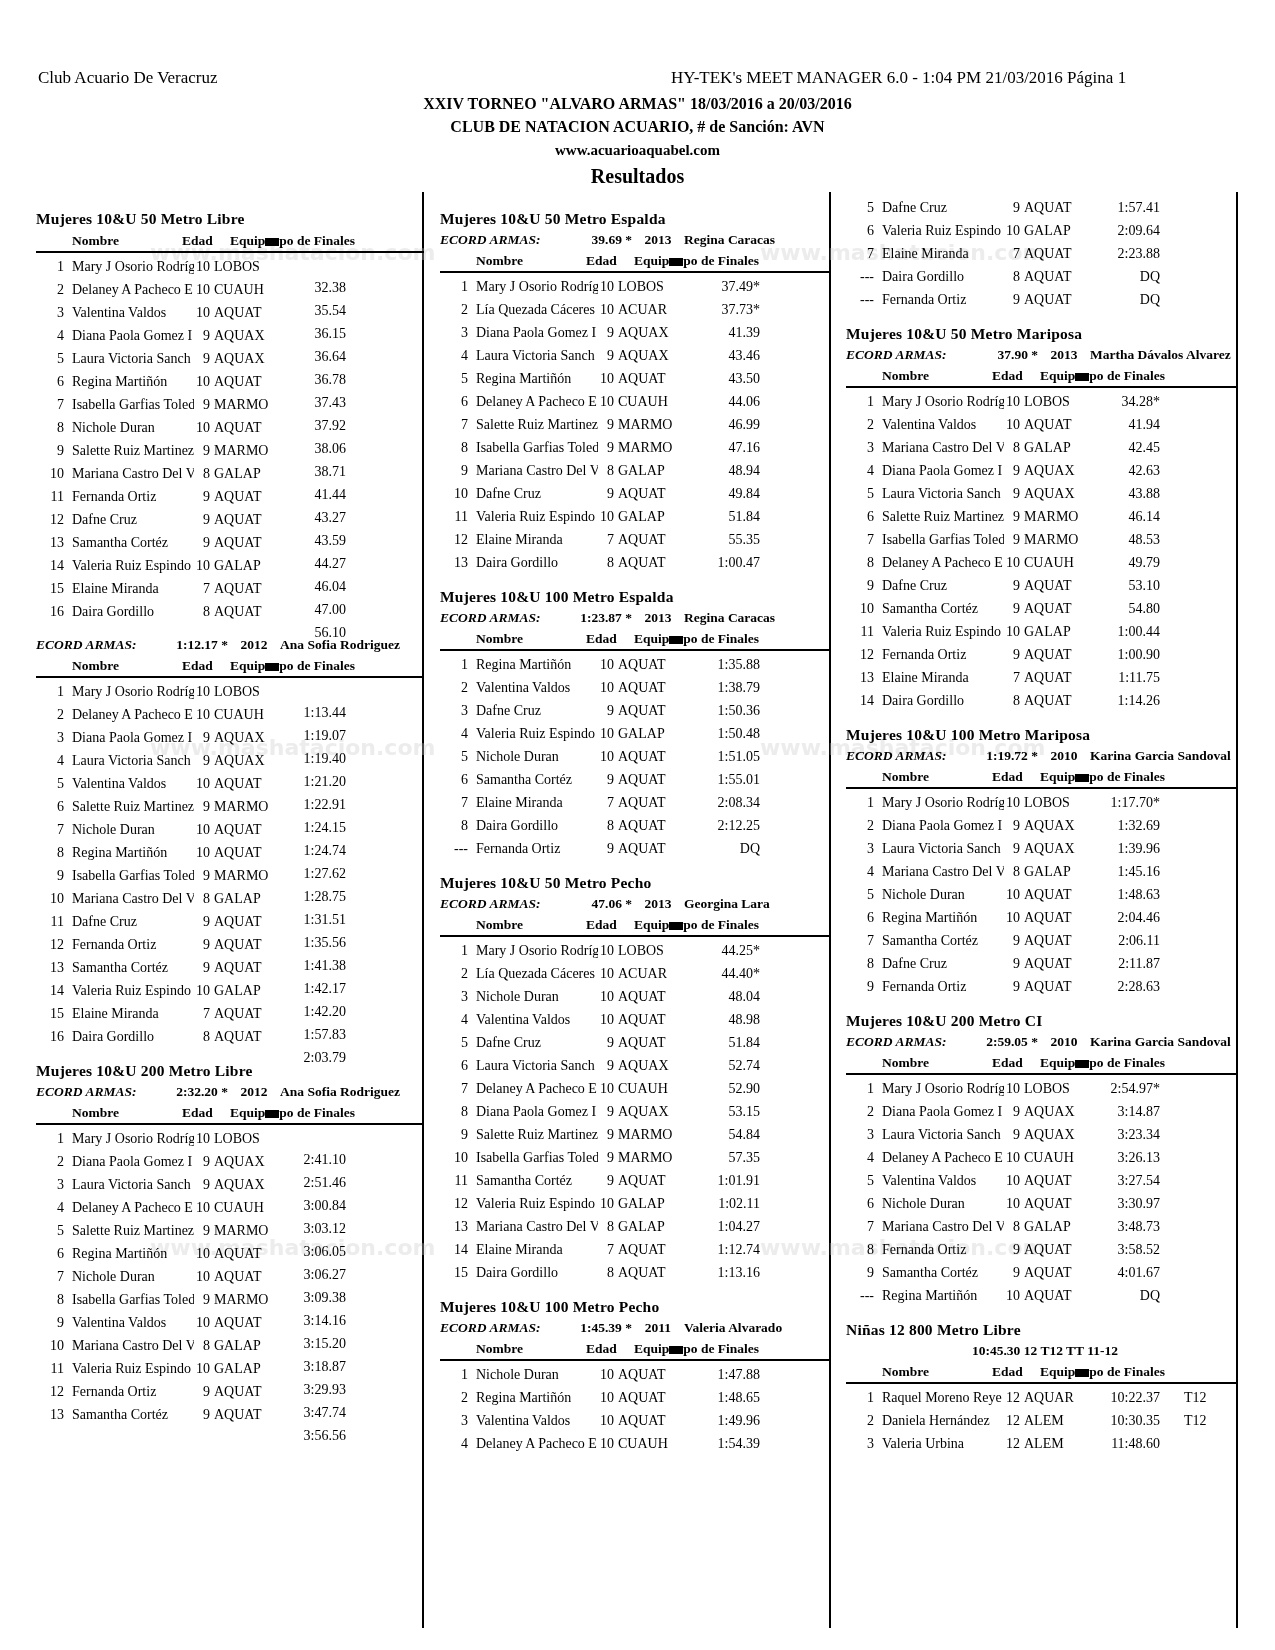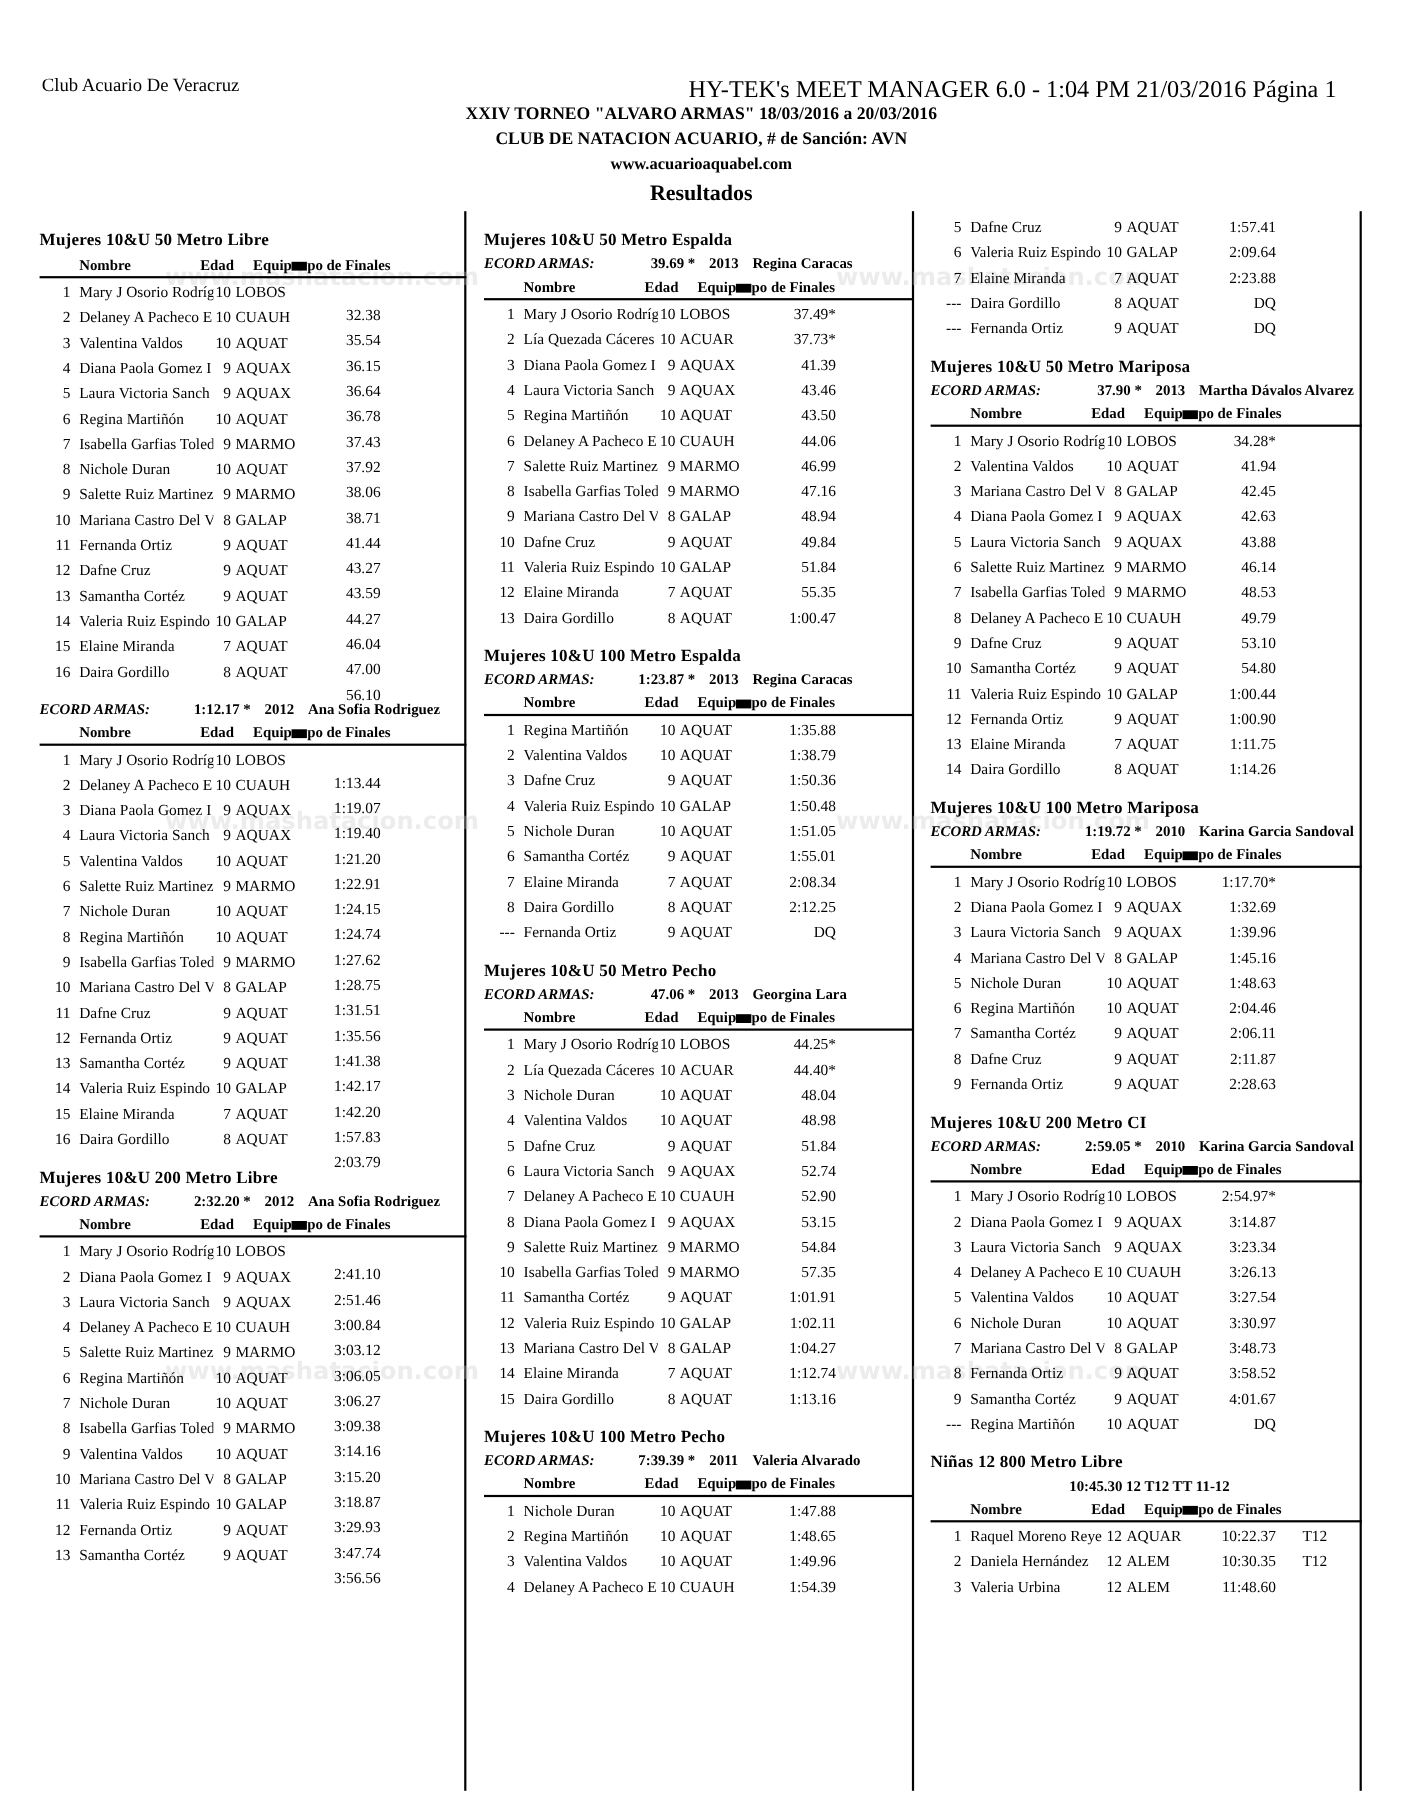--- a/index.html
+++ b/index.html
@@ -1,21 +1,21 @@
 <!DOCTYPE html>
 <html><head>
 <meta charset="utf-8">
 <style>
   html, body { margin: 0; padding: 0; background: #ffffff; }
   body {
     width: 1275px; height: 1650px; position: relative; overflow: hidden;
     font-family: "Liberation Serif", "DejaVu Serif", serif; color: #000;
   }
   .hdr-left { position: absolute; left: 38px; top: 68px; font-size: 17px; text-align: right; }
-  .hdr-right { position: absolute; left: 626px; top: 68px; font-size: 22px; }
+  .hdr-right { position: absolute; left: 671px; top: 68px; font-size: 17px; }
   .hdr-center { position: absolute; left: 0; width: 1275px; text-align: center; font-weight: bold; }
   .t1 { top: 95px; font-size: 16px; }
   .t2 { top: 118px; font-size: 16px; }
   .t3 { top: 142px; font-size: 15px; }
   .t4 { top: 165px; font-size: 20px; }
 
   .vline { position: absolute; width: 2px; background: #000; }
   .col { position: absolute; top: 0; }
   .col1 { left: 36px; width: 388px; top: 208px; }
   .col2 { left: 440px; width: 390px; top: 208px; }
@@ -695,21 +695,21 @@
       <div class="row">
         <span class="c-place">15</span>
         <span class="c-name">Daira Gordillo</span>
         <span class="c-age">8</span>
         <span class="c-team">AQUAT</span>
         <span class="c-time">1:13.16</span>
       </div>
     </div>
     <div class="event">
       <div class="ev-title">Mujeres 10&amp;U 100 Metro Pecho</div>
-      <div class="ev-record"><span class="lbl">ECORD ARMAS:</span><span class="rtime">7:39.39 *</span><span class="ryear">2011</span><span>Valeria Alvarado</span></div>
+      <div class="ev-record"><span class="lbl">ECORD ARMAS:</span><span class="rtime">1:45.39 *</span><span class="ryear">2011</span><span>Valeria Alvarado</span></div>
       <div class="colhead">
         <span class="ch-name">Nombre</span>
         <span class="ch-age">Edad</span>
         <span class="ch-team"><span style="position: static;">Equip</span><span class="blk" style="position: static;"></span><span style="position: static;">po de Finales</span></span>
       </div>
       <div class="row">
         <span class="c-place">1</span>
         <span class="c-name">Nichole Duran</span>
         <span class="c-age">10</span>
         <span class="c-team">AQUAT</span>

